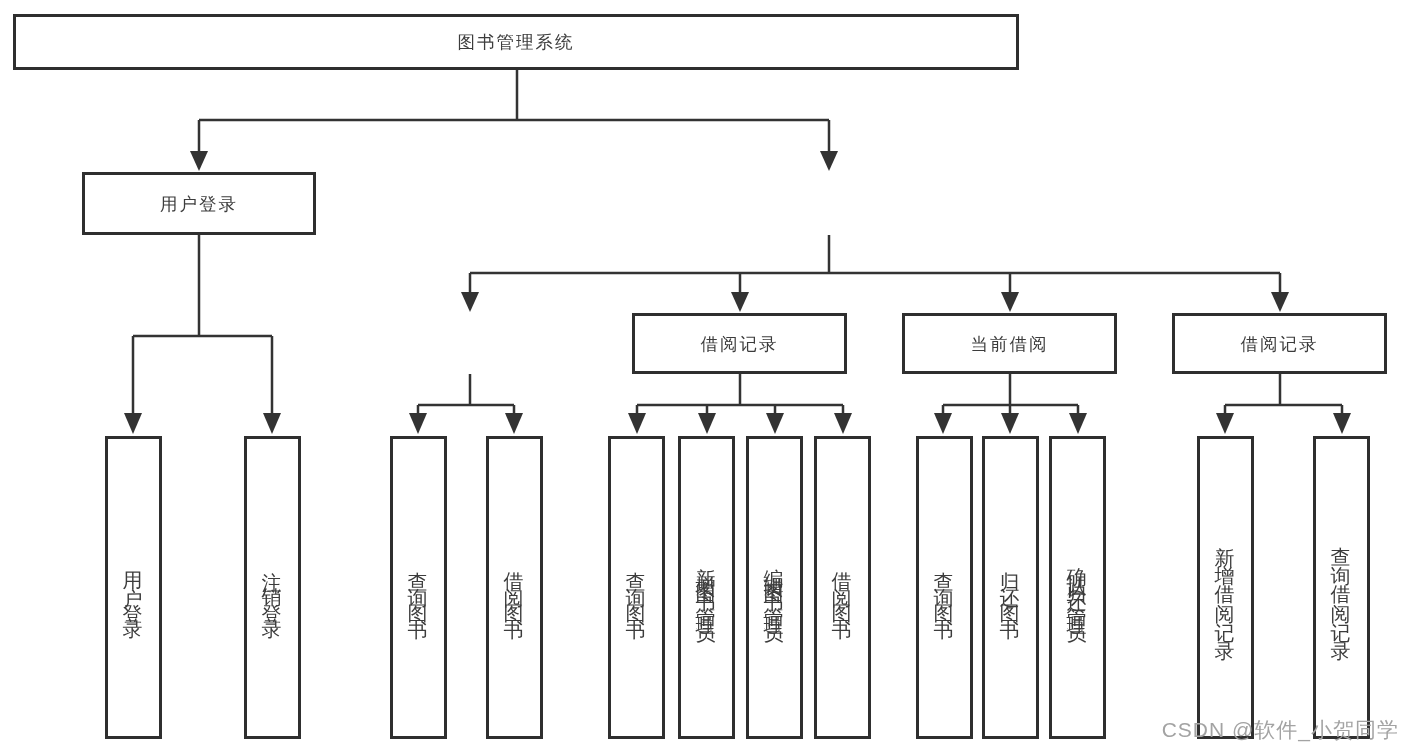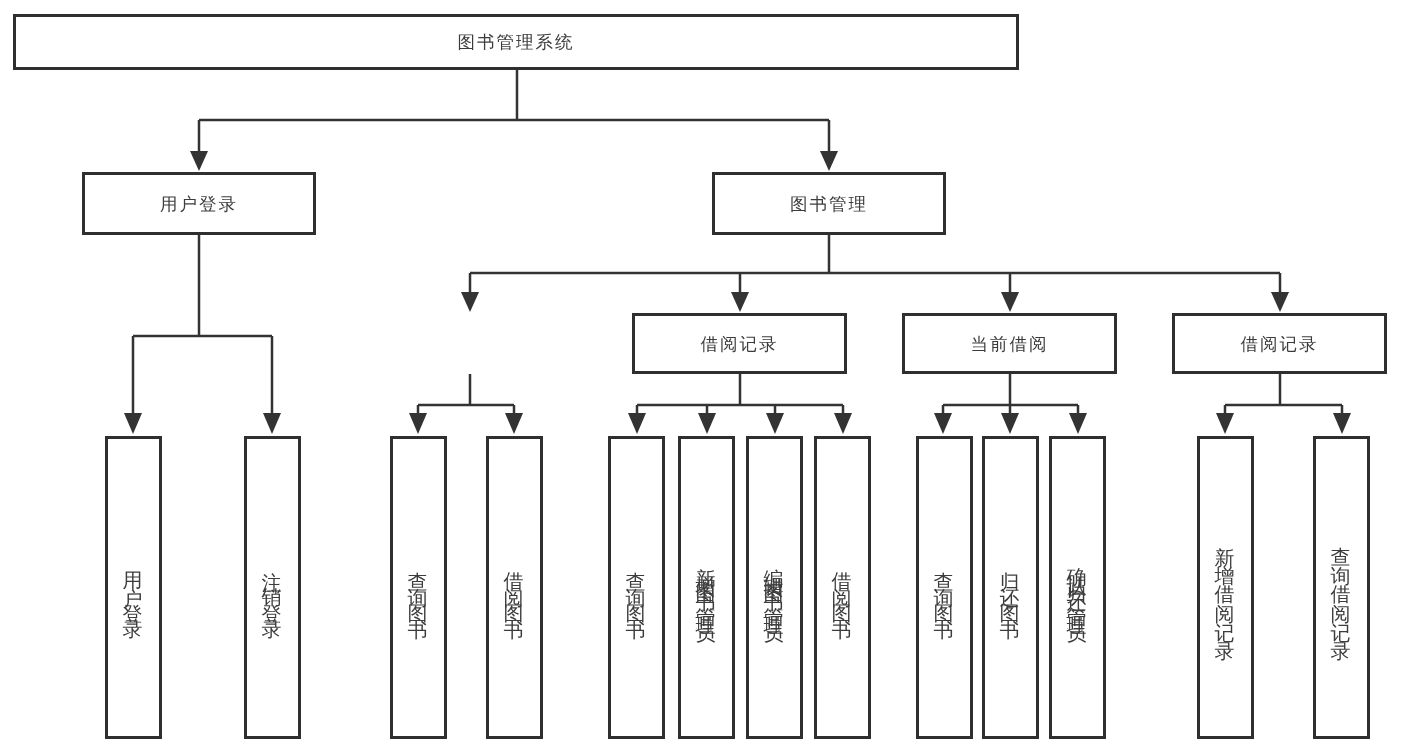--- a/index.html
+++ b/index.html
@@ -108,23 +108,20 @@
     </g>
   </svg>
 
   <div class="node h-node" style="left:13px;top:14px;width:1006px;height:56px">
     <span>图书管理系统</span>
   </div>
 
   <div class="node h-node" style="left:82px;top:172px;width:234px;height:63px">
     <span>用户登录</span>
   </div>
-  <div class="node h-node" style="left:712px;top:172px;width:234px;height:63px">
-    <span>图书管理</span>
-  </div>
 
   <div class="node h-node" style="left:632px;top:313px;width:215px;height:61px">
     <span>借阅记录</span>
   </div>
   <div class="node h-node" style="left:902px;top:313px;width:215px;height:61px">
     <span>当前借阅</span>
   </div>
   <div class="node h-node" style="left:1172px;top:313px;width:215px;height:61px">
     <span>借阅记录</span>
   </div>
@@ -166,14 +163,15 @@
     <span>确认归还（管理员）</span>
   </div>
 
   <div class="node leaf med" style="left:1197px;top:436px;width:57px;height:303px">
     <span>新增借阅记录</span>
   </div>
   <div class="node leaf med" style="left:1313px;top:436px;width:57px;height:303px">
     <span>查询借阅记录</span>
   </div>
 
+  <div class="watermark">CSDN @软件_小贺同学</div>
 
 </div>
 
 </body></html>

